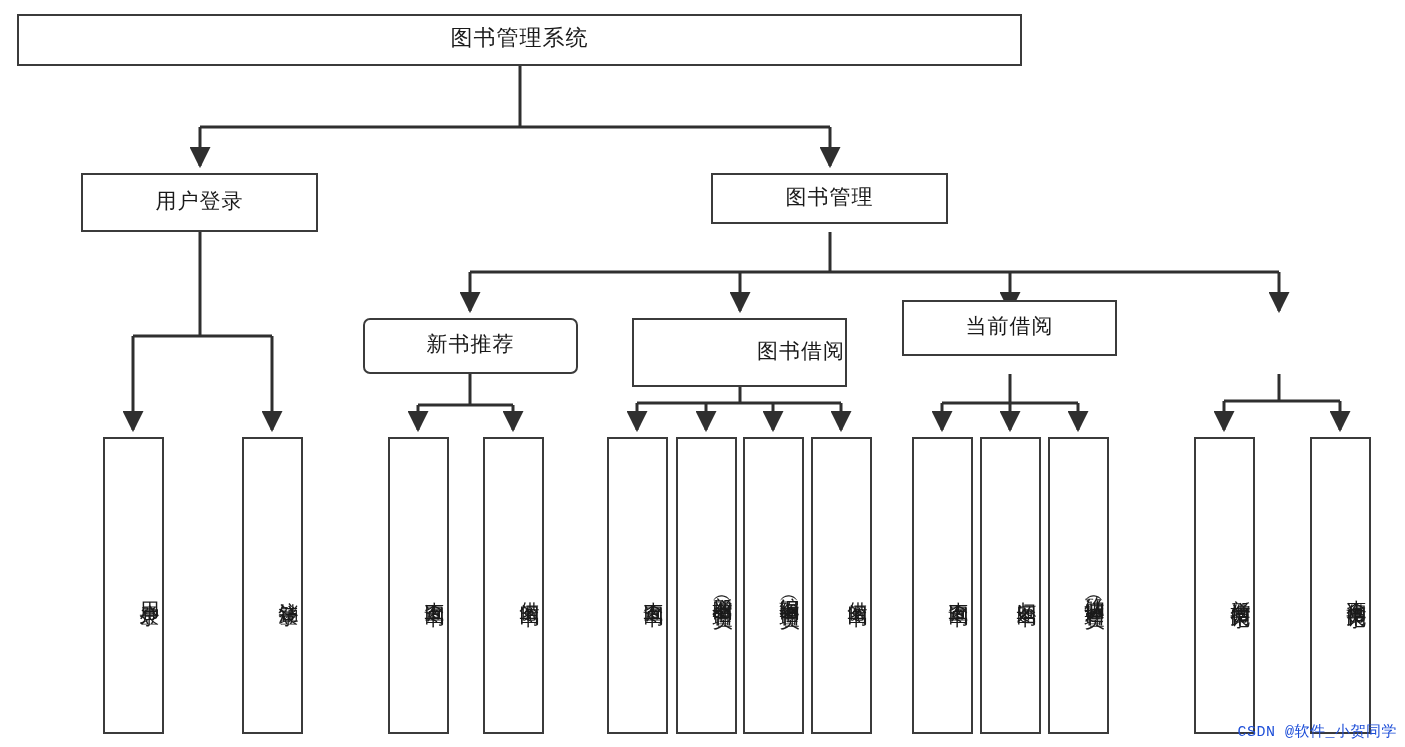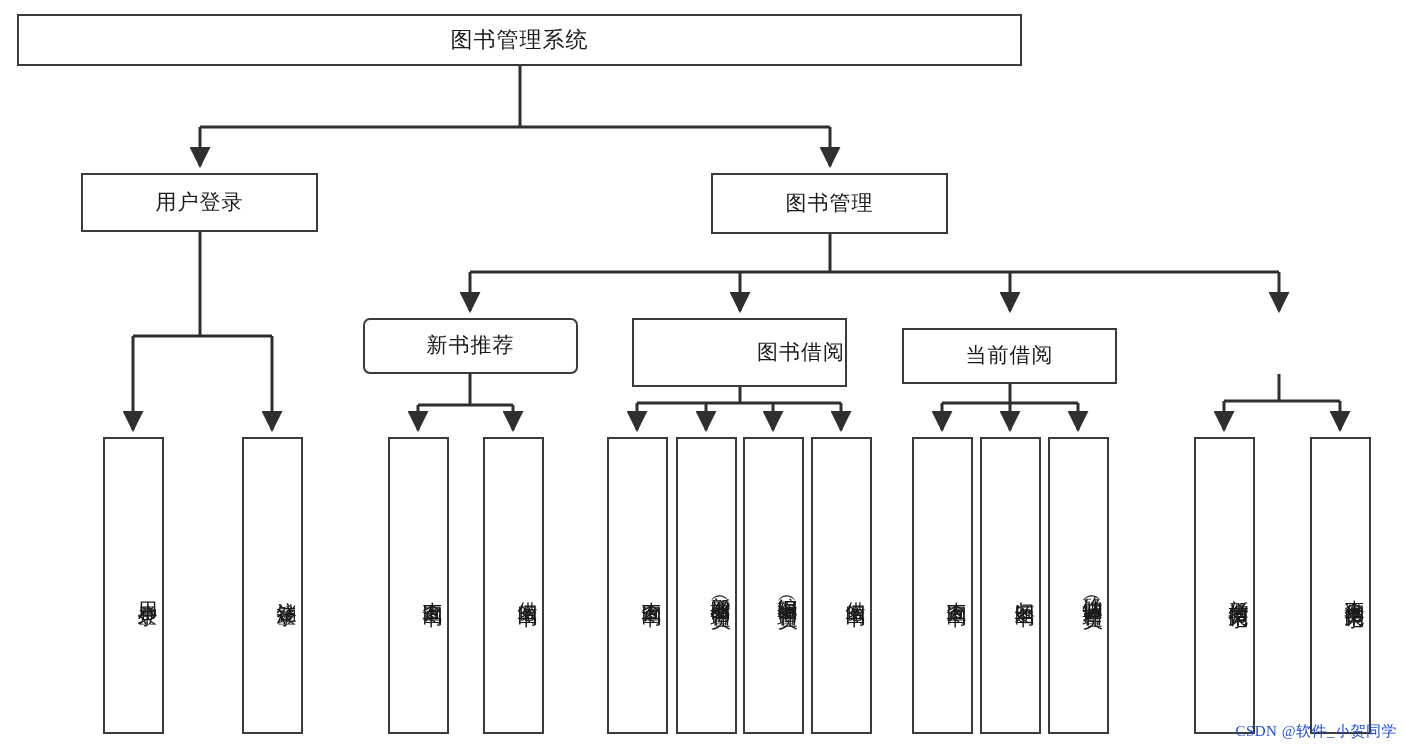--- a/index.html
+++ b/index.html
@@ -5,21 +5,21 @@
   html, body {
     margin: 0;
     padding: 0;
     background: #ffffff;
   }
   #canvas {
     position: relative;
     width: 1405px;
     height: 747px;
     background: #ffffff;
-    font-family: Liberation Serif, serif;
+    font-family: Liberation Mono, monospace;
     overflow: hidden;
   }
   svg.wires {
     position: absolute;
     left: 0;
     top: 0;
     width: 1405px;
     height: 747px;
     pointer-events: none;
   }
@@ -120,31 +120,31 @@
     </g>
   </svg>
 
   <div class="node horiz root" style="left:17px; top:14px; width:1005px; height:52px;">
     <span class="lbl">图书管理系统</span>
   </div>
 
   <div class="node horiz" style="left:81px; top:173px; width:237px; height:59px;">
     <span class="lbl">用户登录</span>
   </div>
-  <div class="node horiz" style="left:711px; top:173px; width:237px; height:61px;">
+  <div class="node horiz" style="left:711px; top:173px; width:237px; height:51px;">
     <span class="lbl">图书管理</span>
   </div>
 
   <div class="node horiz" style="left:363px; top:318px; width:215px; height:56px;border-radius:7px;">
     <span class="lbl">新书推荐</span>
   </div>
   <div class="node horiz" style="left:632px; top:318px; width:215px; height:69px;justify-content:flex-end;">
     <span class="lbl">图书借阅</span>
   </div>
-  <div class="node horiz" style="left:902px; top:328px; width:215px; height:56px;">
+  <div class="node horiz" style="left:902px; top:300px; width:215px; height:56px;">
     <span class="lbl">当前借阅</span>
   </div>
 
   <div class="node vert" style="left:103px; top:437px; width:61px; height:297px;">
     <span class="lbl">用户登录</span>
   </div>
   <div class="node vert" style="left:242px; top:437px; width:61px; height:297px;">
     <span class="lbl">注销登录</span>
   </div>
 

